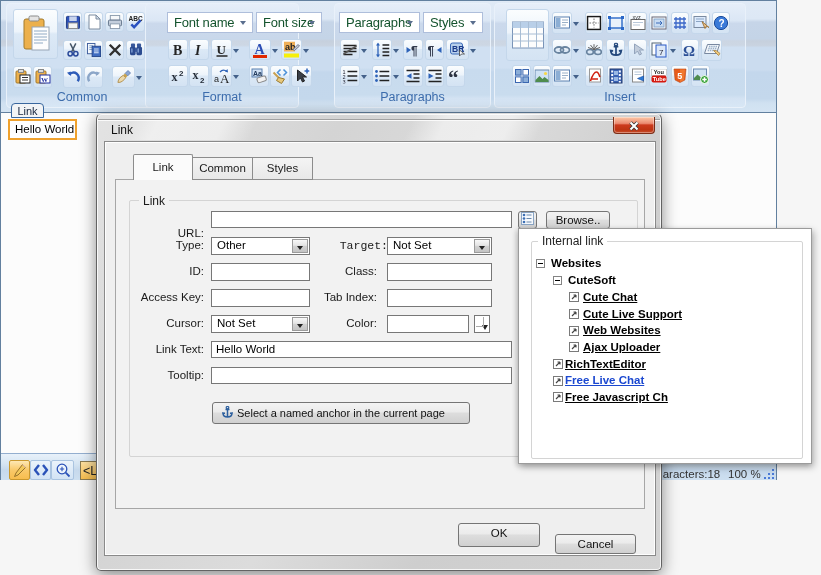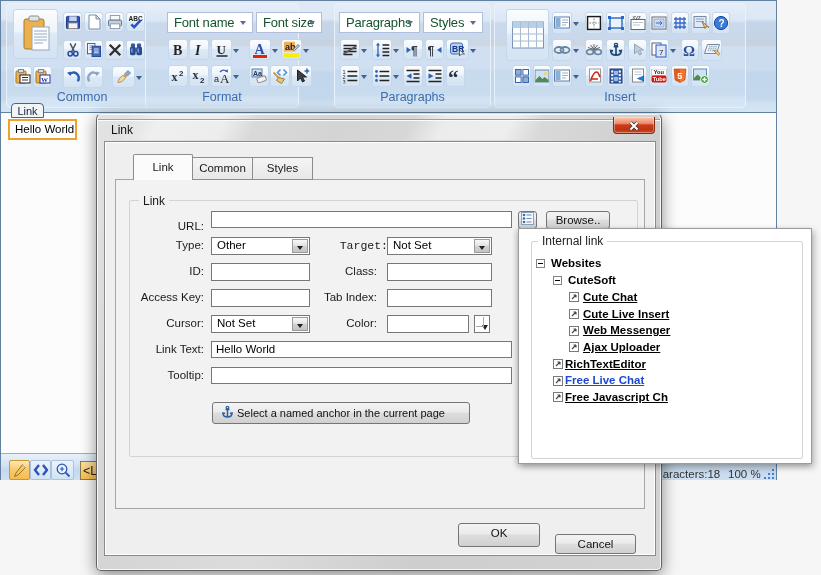--- a/index.html
+++ b/index.html
@@ -598,21 +598,21 @@
       </div>
     <div id="dlgbody">
       <div id="tab1" class="tab">Link</div>
       <div id="tab2" class="tab">Common</div>
       <div id="tab3" class="tab">Styles</div>
       <div id="tabpanel">
         <div id="gbox">
             <div id="gboxlbl">Link</div>
           </div>
         <div id="form">
-          <div class="flabel" style="left:0;width:88px;top:40px;">URL:</div>
+          <div class="flabel" style="left:0;width:88px;top:47px;">URL:</div>
           <div class="inp" style="left:95px;top:31px;width:301px;height:17px;"></div>
           <div class="w7btn" style="left:402px;top:31px;width:19px;height:18px;"><svg width="13" height="13" viewBox="0 0 13 13">
                 <rect x="0.5" y="0.5" width="12" height="12" fill="#f6f9fd" stroke="#8aa5c4"></rect>
                 <circle cx="3" cy="3" r="1.3" fill="#3d6fb4"></circle>
                 <circle cx="3" cy="6.5" r="1.3" fill="#3d6fb4"></circle>
                 <circle cx="3" cy="10" r="1.3" fill="#3d6fb4"></circle>
                 <path d="M5.5 3h5M5.5 6.5h5M5.5 10h5" stroke="#6a89ad" stroke-width="1.2"></path>
               </svg></div>
           <div class="w7btn" style="left:430px;top:31px;width:64px;height:18px;line-height:16px;">Browse..</div>
 
@@ -678,26 +678,26 @@
       <div class="trow" style="left:49px;top:45px;">CuteSoft</div>
       <svg class="ext" style="left:50px;top:63px;" viewBox="0 0 10 10">
           <rect x="0.5" y="0.5" width="9" height="9" fill="#fff" stroke="#7a7a7a"></rect>
           <path d="M3 7 L7 3 M7 3 L4.5 3 M7 3 L7 5.5" stroke="#444" stroke-width="1.1" fill="none"></path>
         </svg>
       <div class="trow" style="left:64px;top:62px;"><a>Cute Chat</a></div>
       <svg class="ext" style="left:50px;top:80px;" viewBox="0 0 10 10">
           <rect x="0.5" y="0.5" width="9" height="9" fill="#fff" stroke="#7a7a7a"></rect>
           <path d="M3 7 L7 3 M7 3 L4.5 3 M7 3 L7 5.5" stroke="#444" stroke-width="1.1" fill="none"></path>
         </svg>
-      <div class="trow" style="left:64px;top:79px;"><a>Cute Live Insert</a></div>
+      <div class="trow" style="left:64px;top:79px;"><a>Cute Live Support</a></div>
       <svg class="ext" style="left:50px;top:97px;" viewBox="0 0 10 10">
           <rect x="0.5" y="0.5" width="9" height="9" fill="#fff" stroke="#7a7a7a"></rect>
           <path d="M3 7 L7 3 M7 3 L4.5 3 M7 3 L7 5.5" stroke="#444" stroke-width="1.1" fill="none"></path>
         </svg>
-      <div class="trow" style="left:64px;top:95px;"><a>Web Messenger</a></div>
+      <div class="trow" style="left:64px;top:95px;"><a>Web Websites</a></div>
       <svg class="ext" style="left:50px;top:113px;" viewBox="0 0 10 10">
           <rect x="0.5" y="0.5" width="9" height="9" fill="#fff" stroke="#7a7a7a"></rect>
           <path d="M3 7 L7 3 M7 3 L4.5 3 M7 3 L7 5.5" stroke="#444" stroke-width="1.1" fill="none"></path>
         </svg>
       <div class="trow" style="left:64px;top:112px;"><a>Ajax Uploader</a></div>
       <svg class="ext" style="left:34px;top:130px;" viewBox="0 0 10 10">
           <rect x="0.5" y="0.5" width="9" height="9" fill="#fff" stroke="#7a7a7a"></rect>
           <path d="M3 7 L7 3 M7 3 L4.5 3 M7 3 L7 5.5" stroke="#444" stroke-width="1.1" fill="none"></path>
         </svg>
       <div class="trow" style="left:46px;top:129px;"><a>RichTextEditor</a></div>

